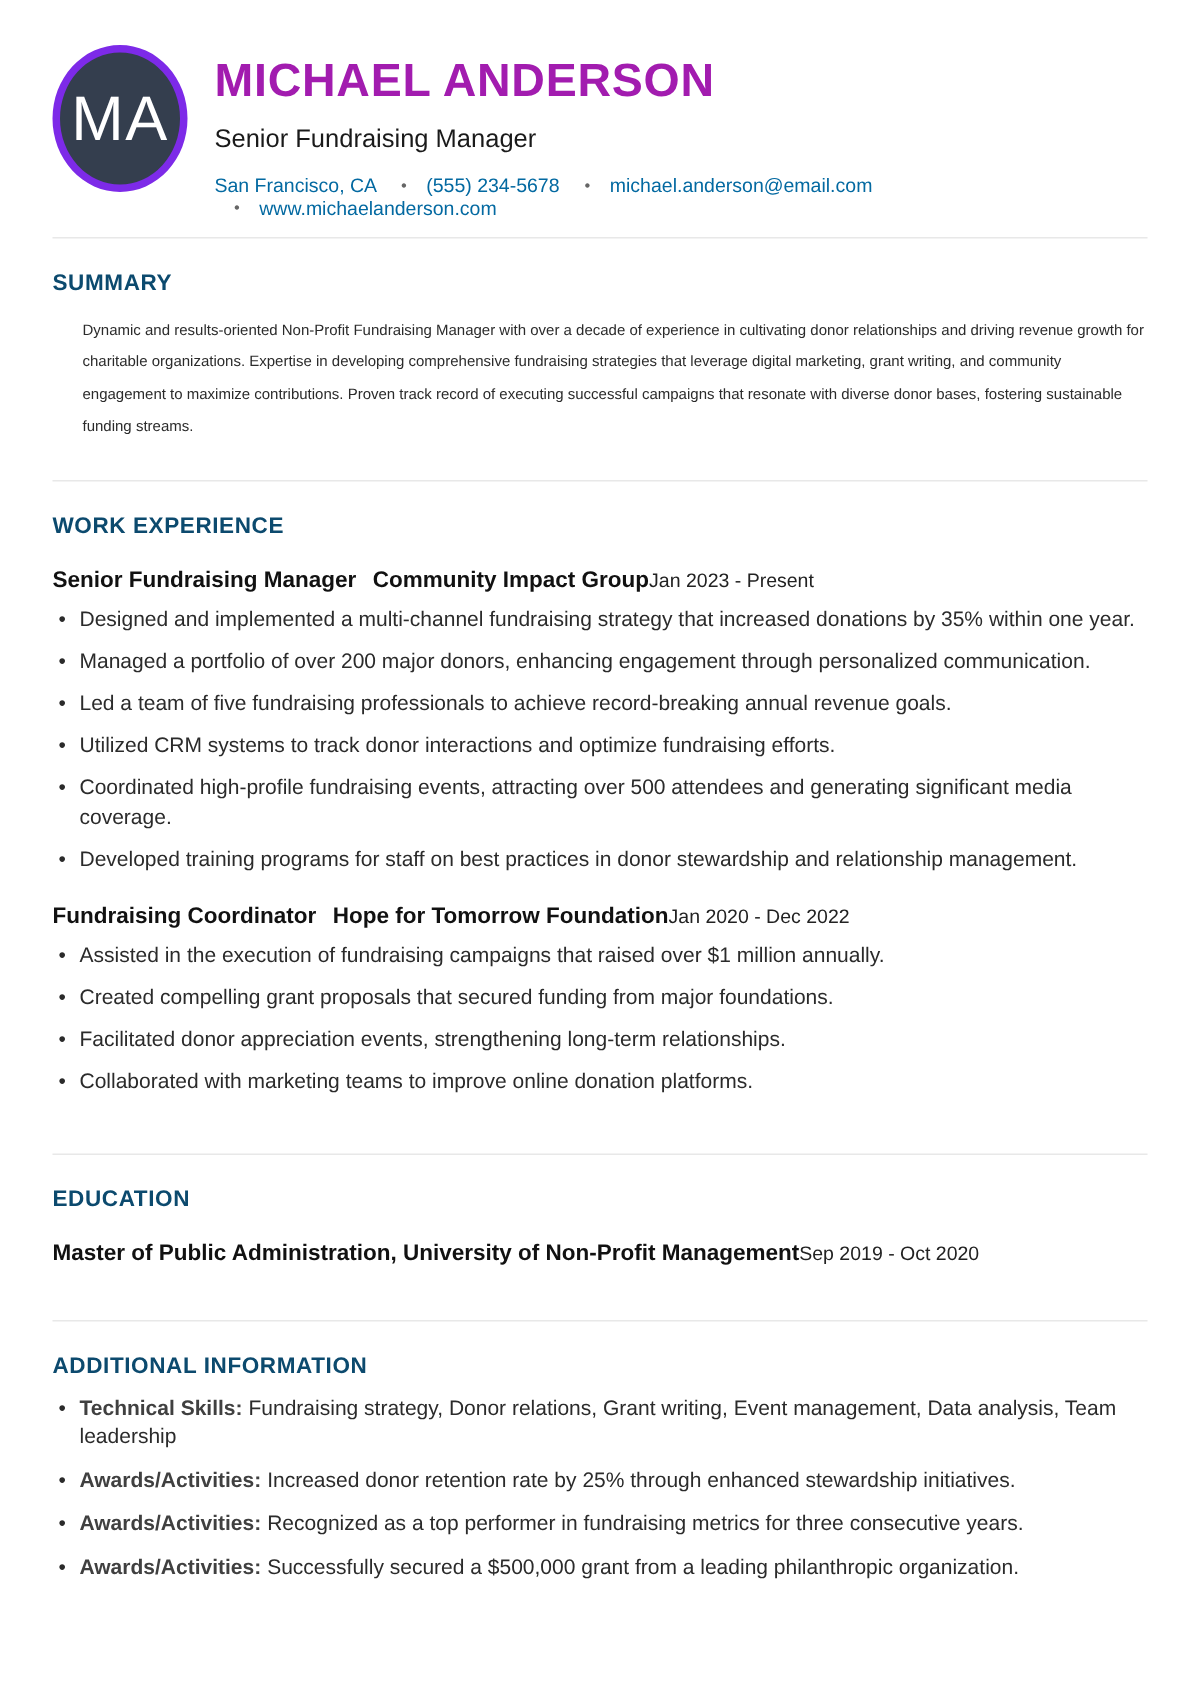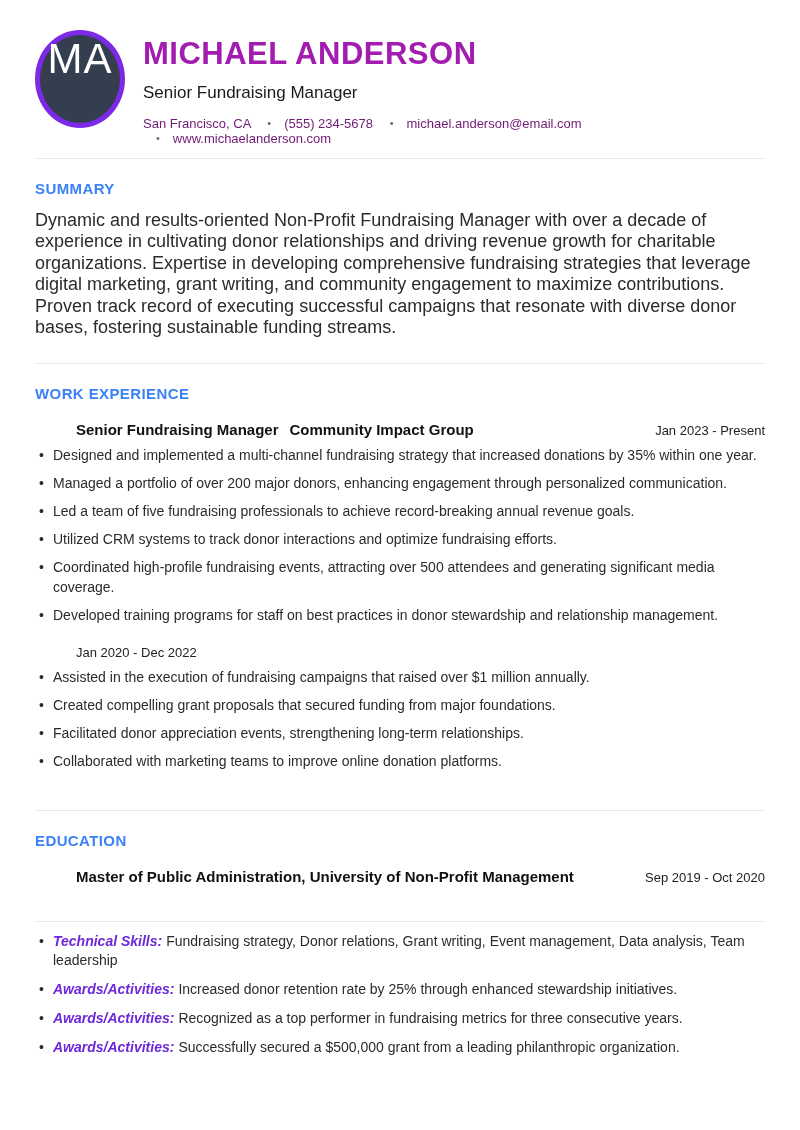--- a/index.html
+++ b/index.html
@@ -10,50 +10,49 @@
     color: #2b2b2b;
   }
   .page { padding: 30px 35px 40px 35px; }
 
   
   .resume-header { display: flex; align-items: flex-start; gap: 18px; }
   .avatar {
     width: 90px; height: 98px; flex: 0 0 auto;
     border: 5px solid #7d2ae8; border-radius: 50%;
     background: #343e4e; color: #ffffff;
-    display: flex; justify-content: center;
+    display: flex; align-items: center; justify-content: center;
     font-size: 42px; font-weight: 400; letter-spacing: 1px;
   }
   .header-text { padding-top: 8px; }
   .person-name {
     color: #a21caf; font-size: 31px; font-weight: 700;
     letter-spacing: 0.5px; line-height: 1.05;
   }
   .person-title { font-size: 17px; color: #1a1a1a; margin-top: 12px; }
-  .contact-row { margin-top: 13px; font-size: 13px; color: #701a75; }
+  .contact-row { margin-top: 13px; font-size: 13px; color: #0369a1; }
   .contact-item { white-space: nowrap; }
   .contact-item + .contact-item::before {
     content: "\2022"; color: #666666; font-size: 11px;
     margin: 0 13px; vertical-align: 1px;
   }
 
   
   .divider { border: none; border-top: 1px solid #e8e8e8; margin-top: 12px; }
   .section-divider { border: none; border-top: 1px solid #e8e8e8; margin-top: 24px; }
   .section-heading {
-    color: #3b82f6; font-size: 15px; font-weight: 700;
+    color: #0c4a6e; font-size: 15px; font-weight: 700;
     letter-spacing: 0.4px; margin-top: 21px;
   }
-  .summary-text { font-size: 18px; line-height: 21.5px; margin-top: 13px; }
+  .summary-text { font-size: 10px; line-height: 21.5px; margin-top: 13px; margin-left: 20px; }
 
   
   .entry-header {
-    display: flex; justify-content: space-between; align-items: baseline;
+    display: flex; justify-content: flex-start; align-items: baseline;
     margin-top: 19px;
-    margin-left: 41px;
   }
   .entry-title { font-size: 15px; font-weight: 700; color: #111111; }
   .entry-company { margin-left: 11px; }
   .entry-dates { font-size: 13px; color: #222222; white-space: nowrap; }
   ul.bullet-list { list-style: none; margin-top: 4px; }
   ul.bullet-list li {
     font-size: 14px; line-height: 1.4; margin-top: 8.5px;
     padding-left: 18px; position: relative;
   }
   ul.bullet-list li::before {
@@ -64,21 +63,21 @@
 
   
   ul.info-list { list-style: none; margin-top: 5px; }
   ul.info-list li {
     font-size: 14px; line-height: 1.4; margin-top: 9.5px;
     padding-left: 18px; position: relative; white-space: pre-wrap;
   }
   ul.info-list li::before {
     content: "\2022"; position: absolute; left: 4px; top: 0; color: #2b2b2b;
   }
-  .info-label { font-weight: 700; color: #6d28d9; margin-right: 4px; font-style: italic; }
+  .info-label { font-weight: 700; color: #404040; margin-right: 4px; }
 
   .edu-section { padding-bottom: 12px; }
 </style>
 </head>
 <body>
 
 <div class="page">
 
   <header class="resume-header">
     <div class="avatar">
@@ -132,20 +131,23 @@
               <li>Utilized CRM systems to track donor interactions and optimize fundraising efforts.</li>
 
               <li>Coordinated high-profile fundraising events, attracting over 500 attendees and generating significant media coverage.</li>
 
               <li>Developed training programs for staff on best practices in donor stewardship and relationship management.</li>
             </ul>
         </div>
 
         <div class="job">
           <div class="entry-header">
+            <div class="entry-title">
+              <span>Fundraising Coordinator</span><span class="entry-company">Hope for Tomorrow Foundation</span>
+            </div>
             <span class="entry-dates">Jan 2020 - Dec 2022</span>
           </div>
           <ul class="bullet-list">
 
               <li>Assisted in the execution of fundraising campaigns that raised over $1 million annually.</li>
 
               <li>Created compelling grant proposals that secured funding from major foundations.</li>
 
 
 
@@ -163,20 +165,21 @@
     <h2 class="section-heading">EDUCATION</h2>
     <div class="entry-header">
       <span class="entry-title">Master of Public Administration, University of Non-Profit Management</span>
       <span class="entry-dates">Sep 2019 - Oct 2020</span>
     </div>
   </section>
 
   <hr class="section-divider">
 
   <section>
+    <h2 class="section-heading">ADDITIONAL INFORMATION</h2>
     <ul class="info-list">
 
         <li><span class="info-label">Technical Skills:</span><span>Fundraising strategy, Donor relations, Grant writing, Event management, Data analysis, Team leadership</span></li>
 
         <li><span class="info-label">Awards/Activities:</span><span>Increased donor retention rate by 25% through enhanced stewardship initiatives.</span></li>
 
         <li><span class="info-label">Awards/Activities:</span><span>Recognized as a top performer in fundraising metrics for three consecutive years.</span></li>
 
         <li><span class="info-label">Awards/Activities:</span><span>Successfully secured a $500,000 grant from a leading philanthropic organization.</span></li>
 

